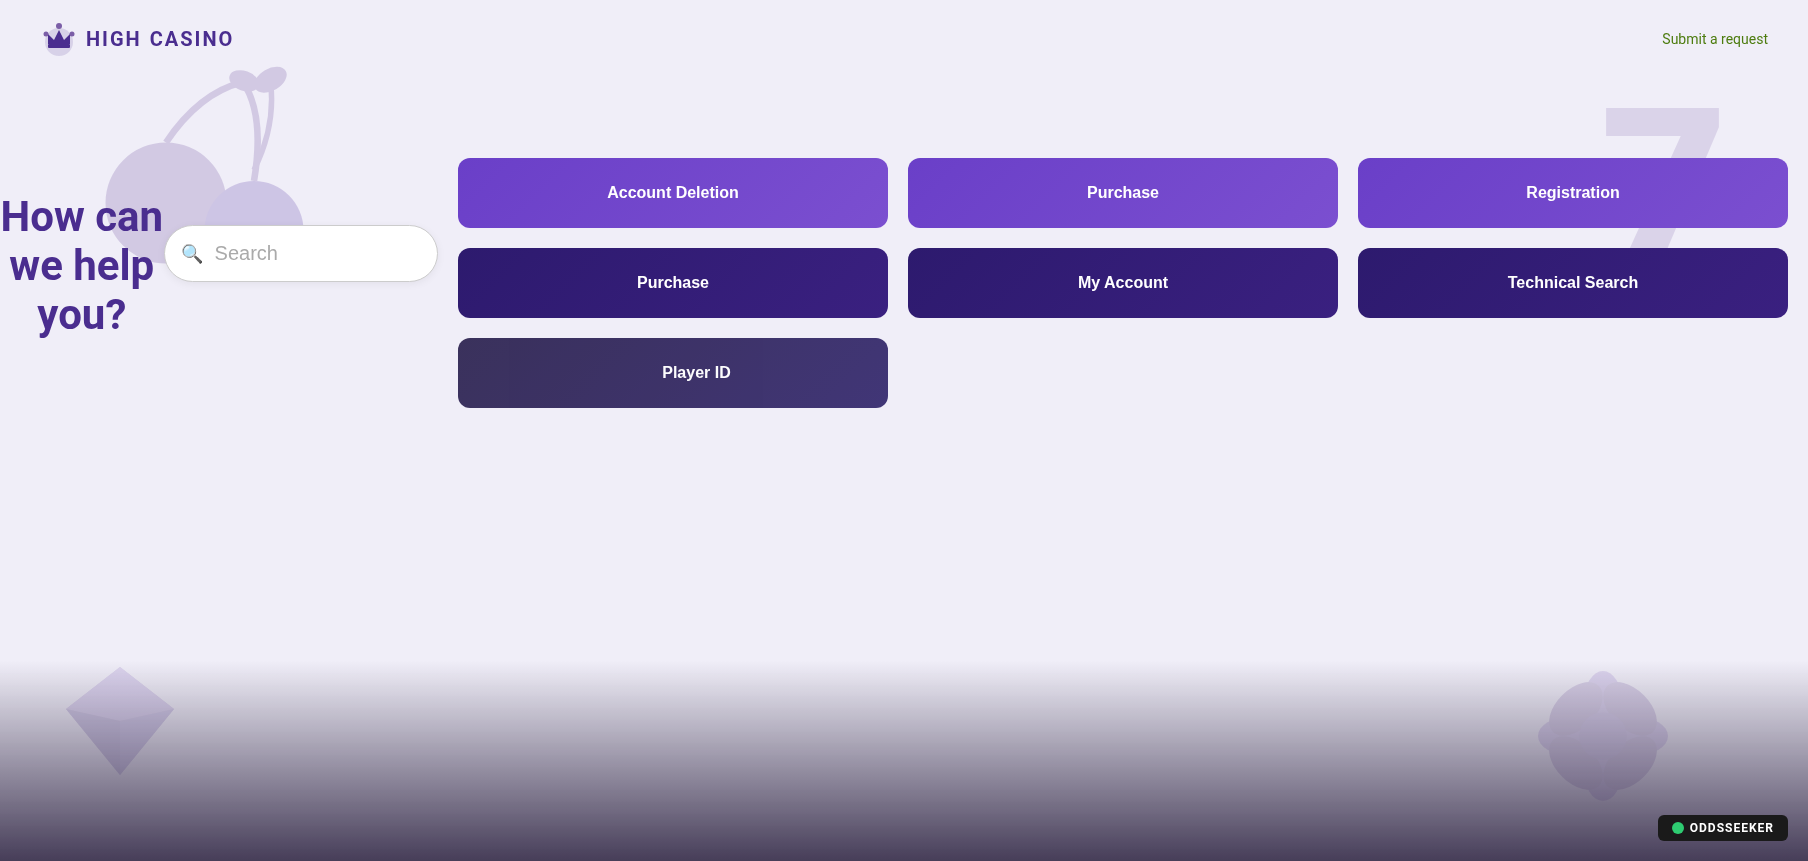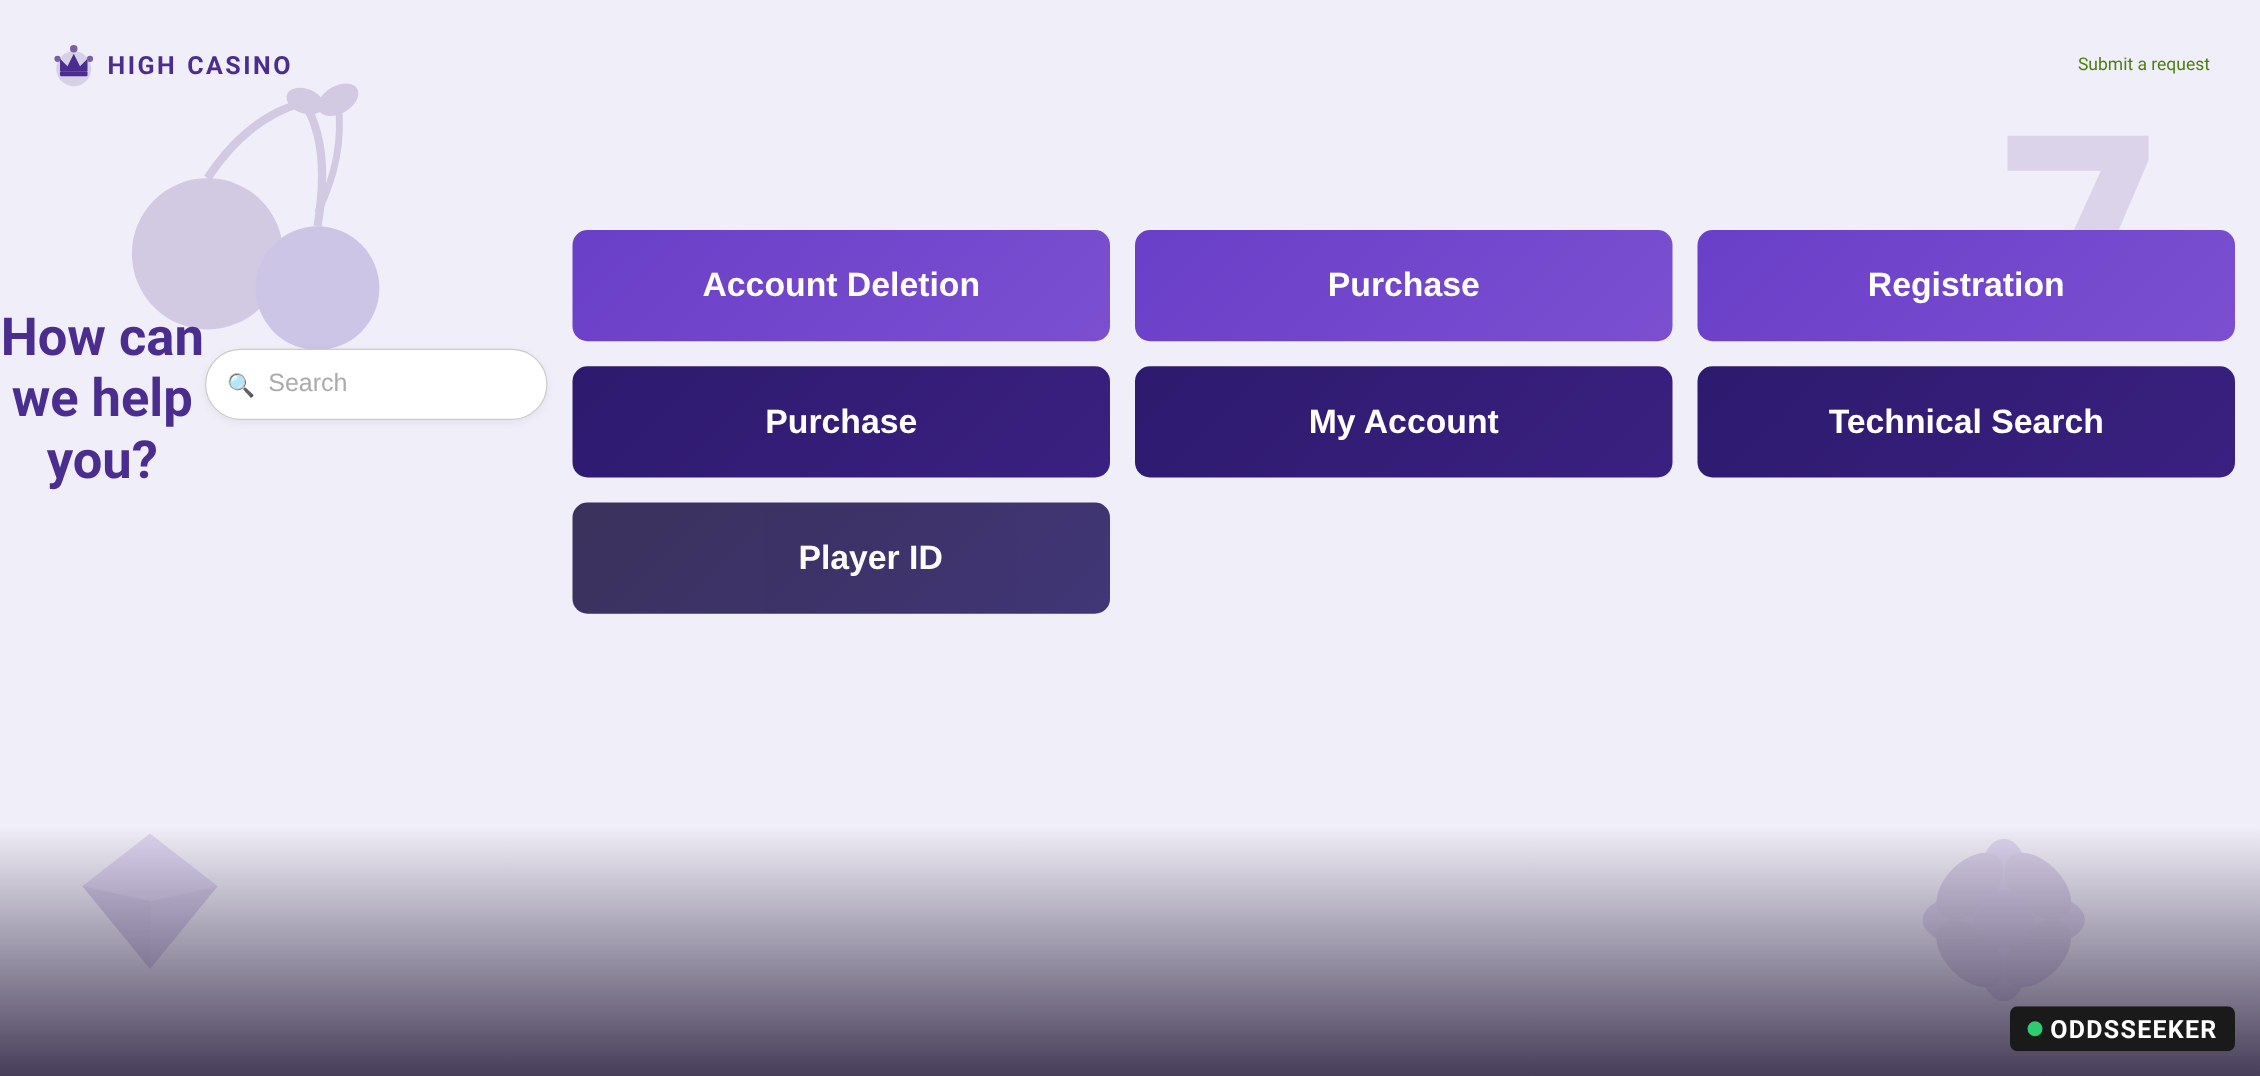--- a/index.html
+++ b/index.html
@@ -64,21 +64,21 @@
       opacity: 0.2;
     }
 
     
     header {
       position: relative;
       z-index: 10;
       display: flex;
       justify-content: space-between;
       align-items: center;
-      padding: 33px 40px;
+      padding: 20px 40px;
       background: transparent;
     }
 
     .logo {
       display: flex;
       align-items: center;
       gap: 8px;
     }
 
     .logo-text {
@@ -149,25 +149,25 @@
 
     
     .category-grid {
       display: grid;
       grid-template-columns: repeat(3, 430px);
       gap: 20px;
       padding: 0 20px;
     }
 
     .category-btn {
-      height: 89px;
+      height: 70px;
       border-radius: 12px;
       border: none;
       cursor: pointer;
-      font-size: 27px;
+      font-size: 16px;
       font-weight: 600;
       color: #fff;
       display: flex;
       align-items: center;
       justify-content: center;
       transition: opacity 0.2s;
     }
 
     
     .cat-bright {
@@ -198,21 +198,21 @@
       pointer-events: none;
     }
 
     
     .odds-badge {
       position: fixed;
       bottom: 20px;
       right: 20px;
       background: #1a1a1a;
       color: #fff;
-      font-size: 20px;
+      font-size: 12px;
       font-weight: 700;
       padding: 6px 14px;
       border-radius: 6px;
       z-index: 20;
       display: flex;
       align-items: center;
       gap: 6px;
       letter-spacing: 1px;
     }
 

